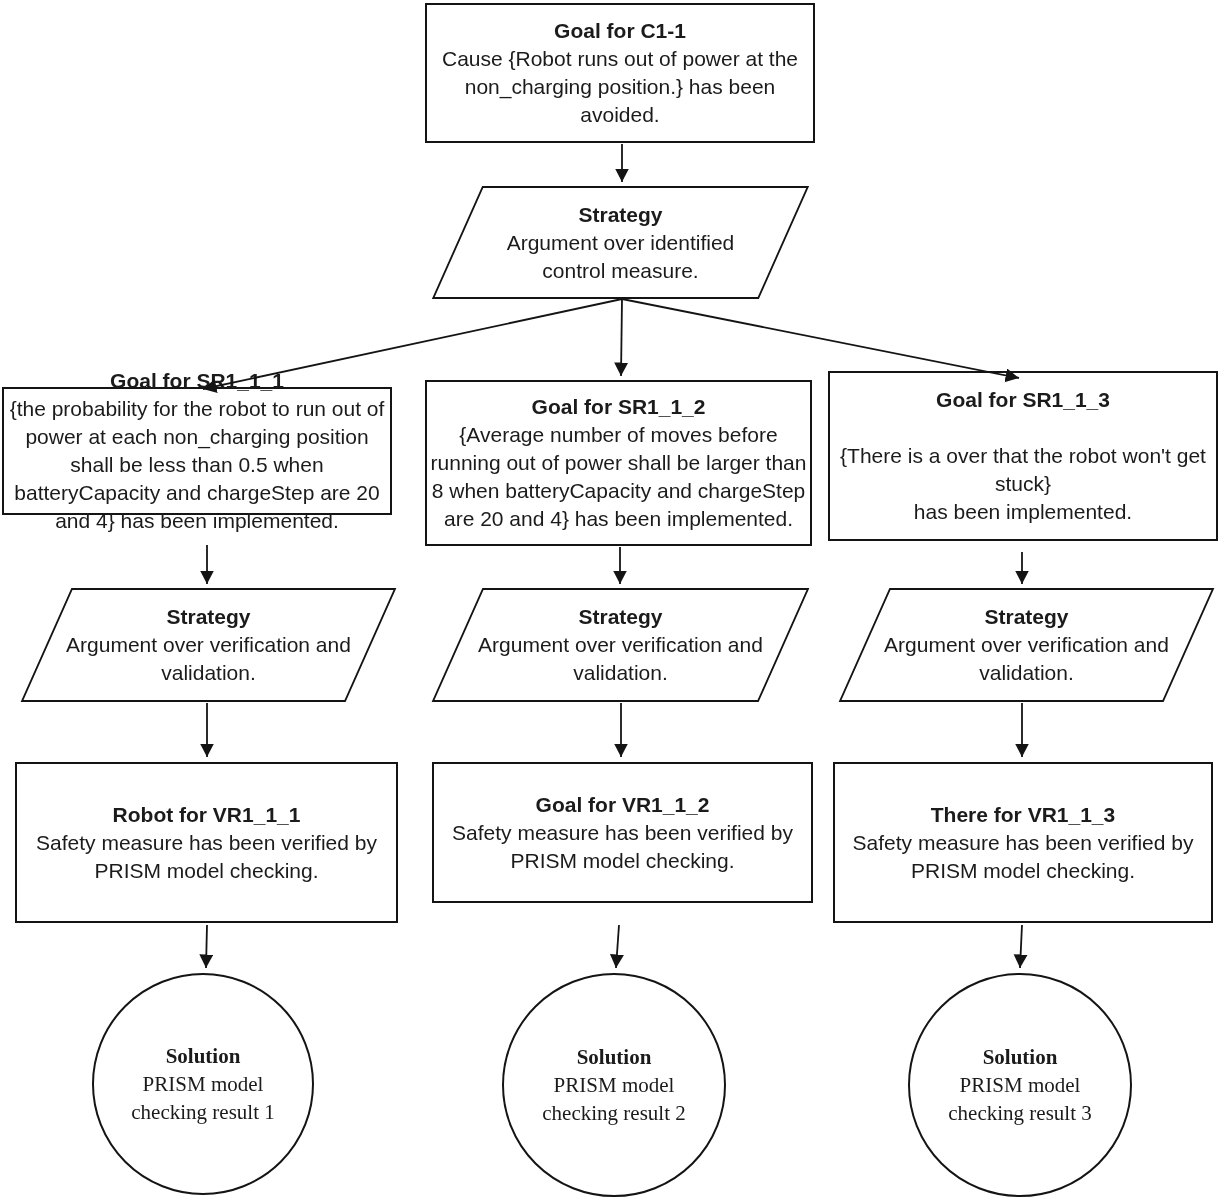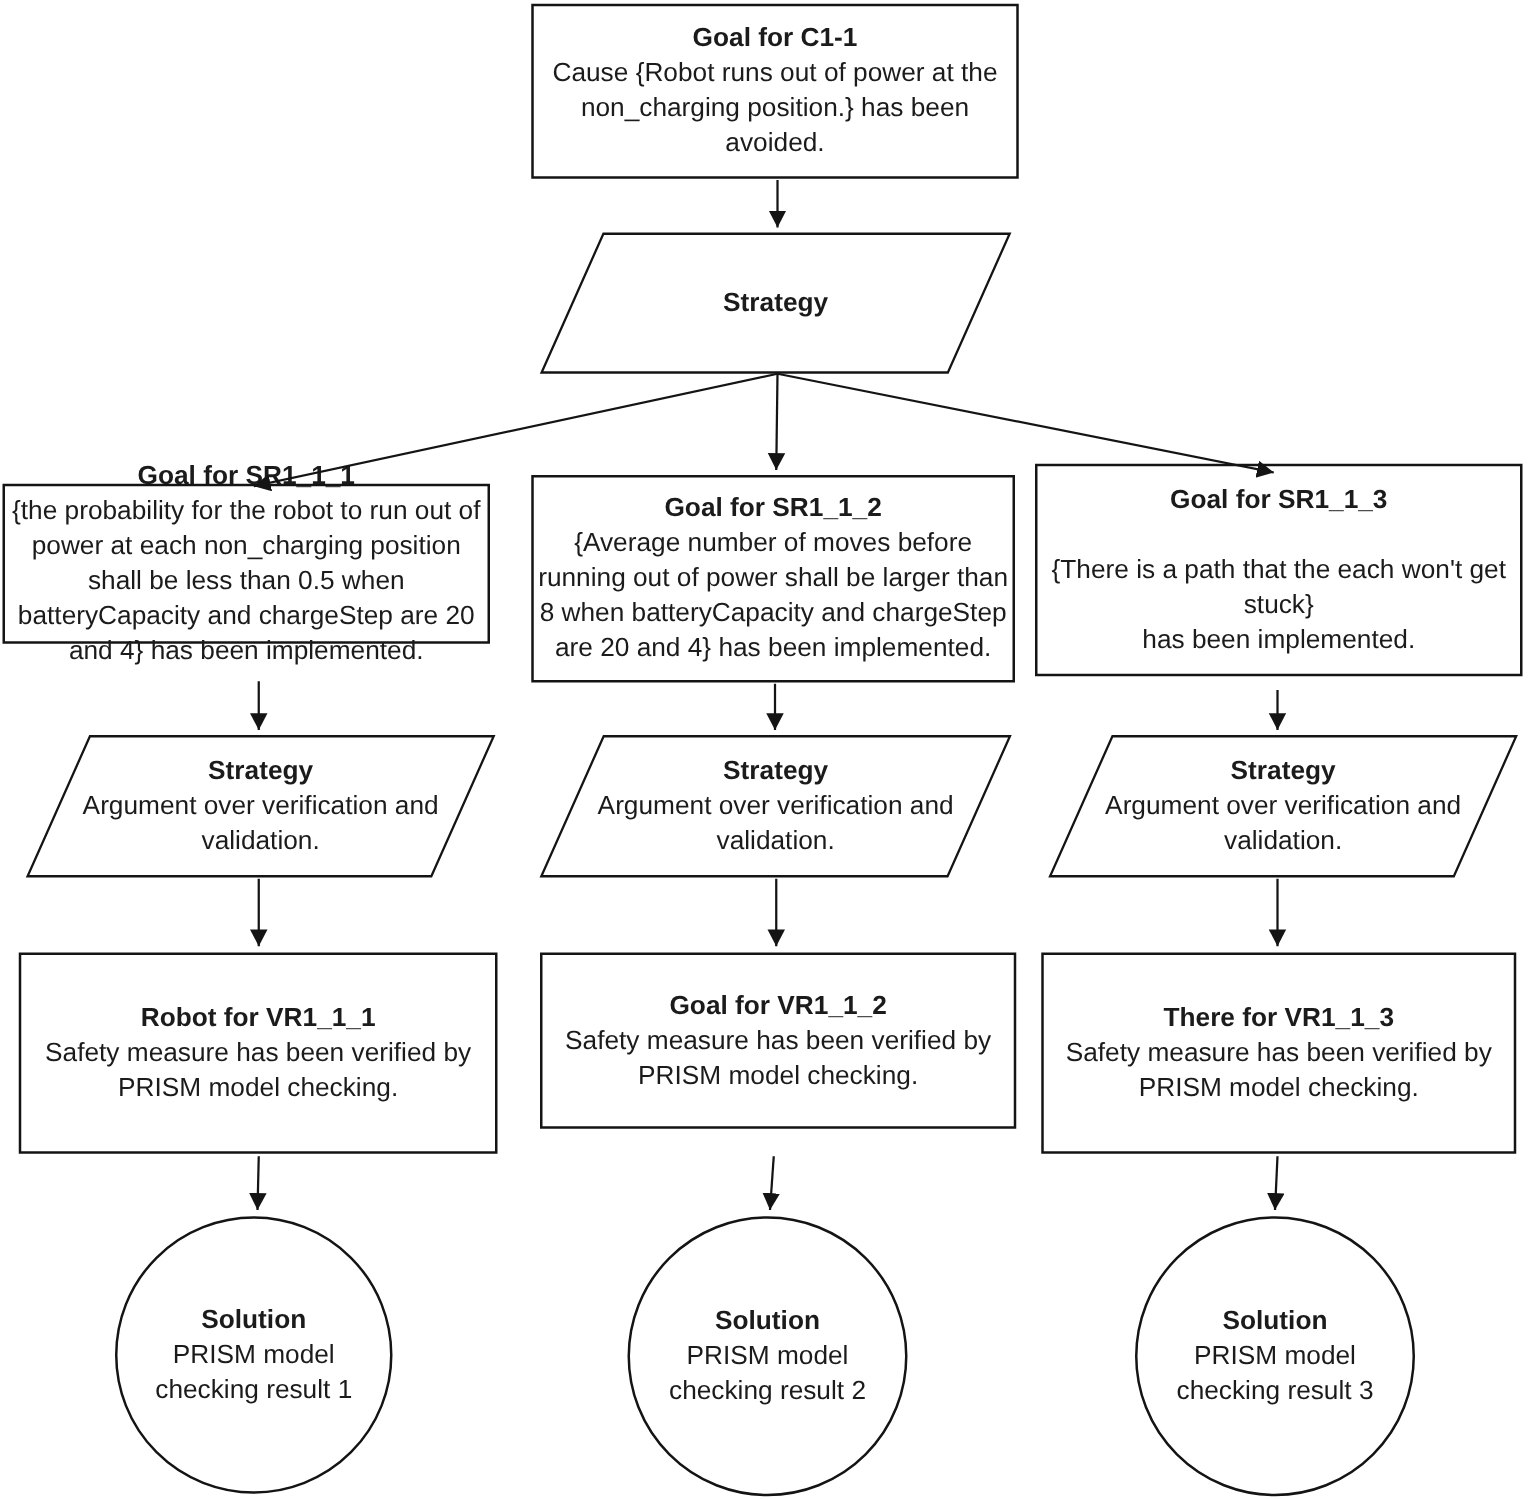--- a/index.html
+++ b/index.html
@@ -44,20 +44,21 @@
     flex-direction: column;
     justify-content: center;
     width: 100%; height: 100%;
     padding: 0 44px;
     box-sizing: border-box;
   }
   .circle {
     border: 2px solid #141414;
     border-radius: 50%;
     background: #ffffff;
+    font-family: Liberation Serif, serif;
   }
   .circle .body { max-width: 190px; }
   .title { font-weight: bold; }
   .body { white-space: pre-line; }
   .connectors {
     position: absolute;
     left: 0; top: 0;
     z-index: 5;
     pointer-events: none;
   }
@@ -69,37 +70,38 @@
 
   <div class="node goal" style="left:425px; top:3px; width:390px; height:140px;">
     <div class="title">Goal for C1-1</div>
     <div class="body">Cause {Robot runs out of power at the non_charging position.} has been avoided.</div>
   </div>
 
   <div class="node para" style="left:431px; top:186px; width:379px; height:113px;">
     <div class="para-bg"></div>
     <div class="para-content">
       <div class="title">Strategy</div>
+      <div class="body">Argument over identified control measure.</div>
     </div>
   </div>
 
   <div class="node goal" style="left:2px; top:387px; width:390px; height:128px;">
     <div class="title">Goal for SR1_1_1</div>
     <div class="body">{the probability for the robot to run out of power at each non_charging position shall be less than 0.5 when batteryCapacity and chargeStep are 20 and 4} has been implemented.</div>
   </div>
 
   <div class="node goal" style="left:425px; top:380px; width:387px; height:166px;">
     <div class="title">Goal for SR1_1_2</div>
     <div class="body">{Average number of moves before running out of power shall be larger than 8 when batteryCapacity and chargeStep are 20 and 4} has been implemented.</div>
   </div>
 
   <div class="node goal" style="left:828px; top:371px; width:390px; height:170px;">
     <div class="title">Goal for SR1_1_3</div>
     <div class="body">
-{There is a path that the each won't get stuck}
+{There is a over that the robot won't get stuck}
 has been implemented.</div>
   </div>
 
   <div class="node para" style="left:20px; top:588px; width:377px; height:114px;">
     <div class="para-bg"></div>
     <div class="para-content">
       <div class="title">Strategy</div>
       <div class="body">Argument over verification and validation.</div>
     </div>
   </div>

